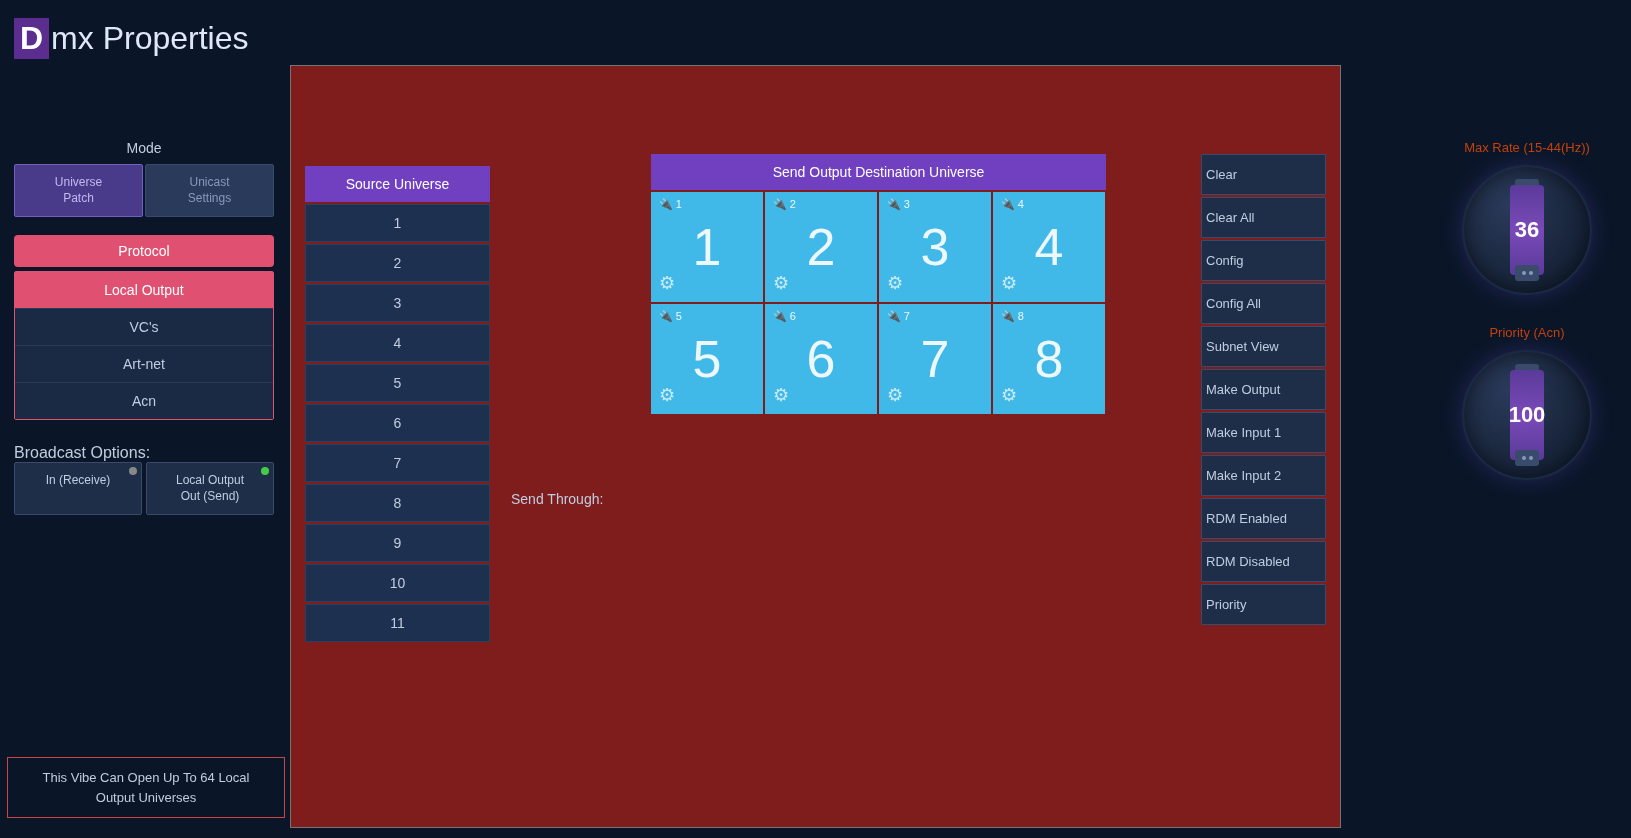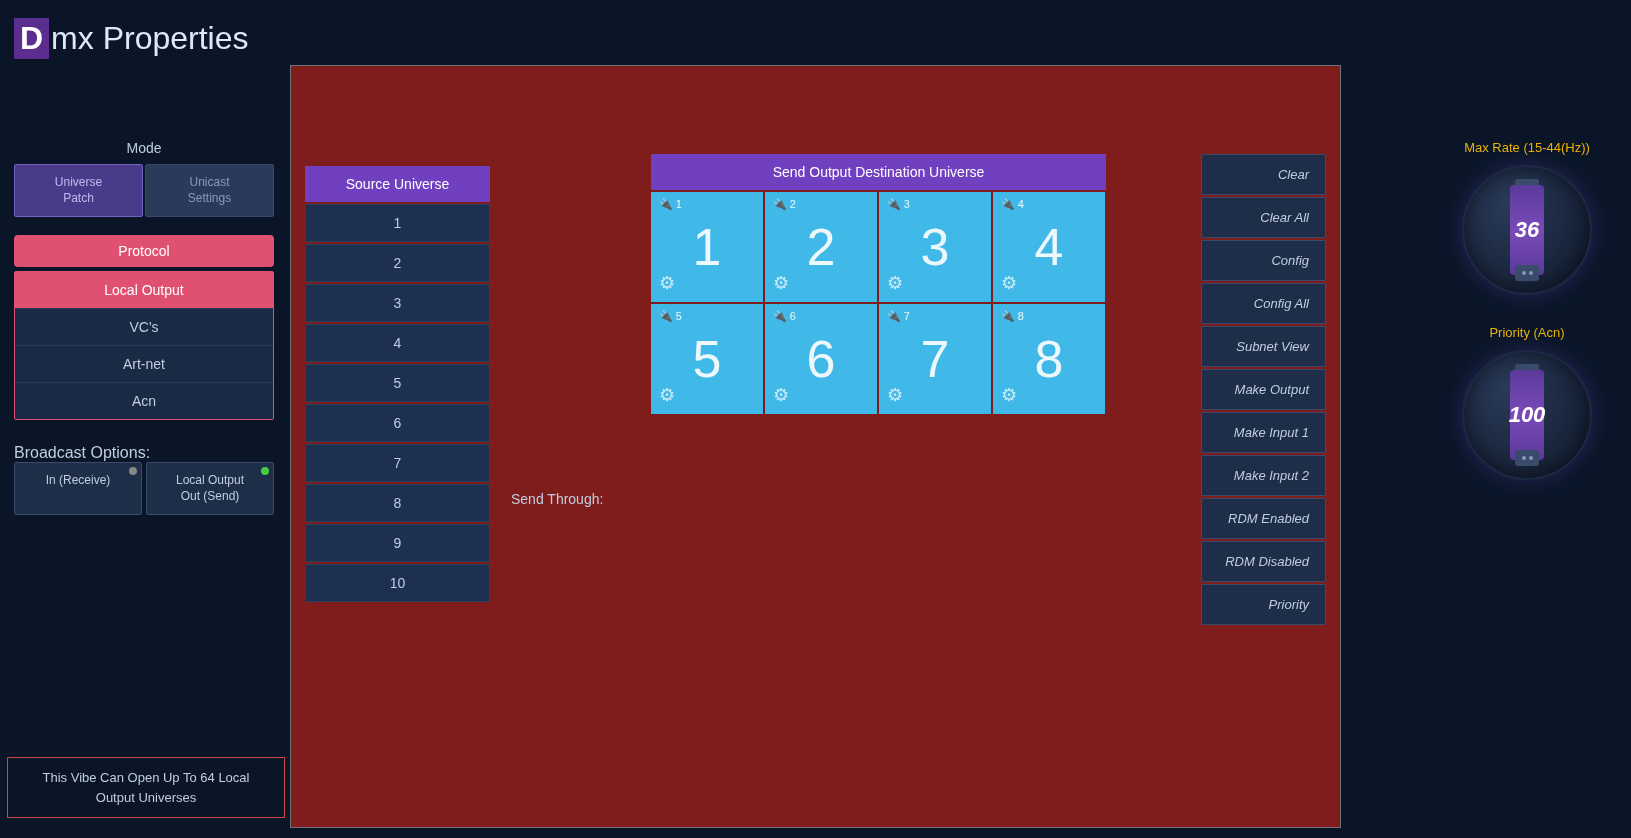--- a/index.html
+++ b/index.html
@@ -269,26 +269,25 @@
       width: 125px;
       display: flex;
       flex-direction: column;
       gap: 2px;
     }
 
     .action-btn {
       background: #1e2e48;
       border: 1px solid #3a4a6a;
       color: #c0cde0;
-      text-align: right;
-      padding: 12px 16px;
+      text-align: left;
+      padding: 12px 4px;
       font-size: 13px;
       cursor: pointer;
       border-radius: 1px;
-      font-style: italic;
     }
 
     
     .right-panel {
       position: absolute;
       right: 14px;
       top: 140px;
       width: 180px;
       display: flex;
       flex-direction: column;
@@ -297,30 +296,29 @@
 
     .knob-section {
       display: flex;
       flex-direction: column;
       align-items: center;
       margin-bottom: 30px;
     }
 
     .knob-label {
       font-size: 13px;
-      color: #eab308;
+      color: #c2410c;
       margin-bottom: 10px;
       text-align: center;
     }
 
     .knob-container {
       width: 130px;
       height: 130px;
       position: relative;
-      font-style: italic;
     }
 
     .knob-outer {
       width: 130px;
       height: 130px;
       border-radius: 50%;
       background: radial-gradient(ellipse at 35% 30%, #2a3a5a, #0d1828);
       border: 2px solid #1a2a44;
       display: flex;
       align-items: center;
@@ -421,20 +419,21 @@
       <div class="source-item">1</div>
       <div class="source-item">2</div>
       <div class="source-item">3</div>
       <div class="source-item">4</div>
       <div class="source-item">5</div>
       <div class="source-item">6</div>
       <div class="source-item">7</div>
       <div class="source-item">8</div>
       <div class="source-item">9</div>
       <div class="source-item">10</div>
+      <div class="source-item">11</div>
     </div>
   </div>
 
   <div class="send-through-label">Send Through:</div>
 
   <div class="dest-section">
     <div class="dest-header">Send Output Destination Universe</div>
     <div class="dest-grid">
       <div class="dest-cell">
         <span class="cell-number-small">🔌 1</span>

